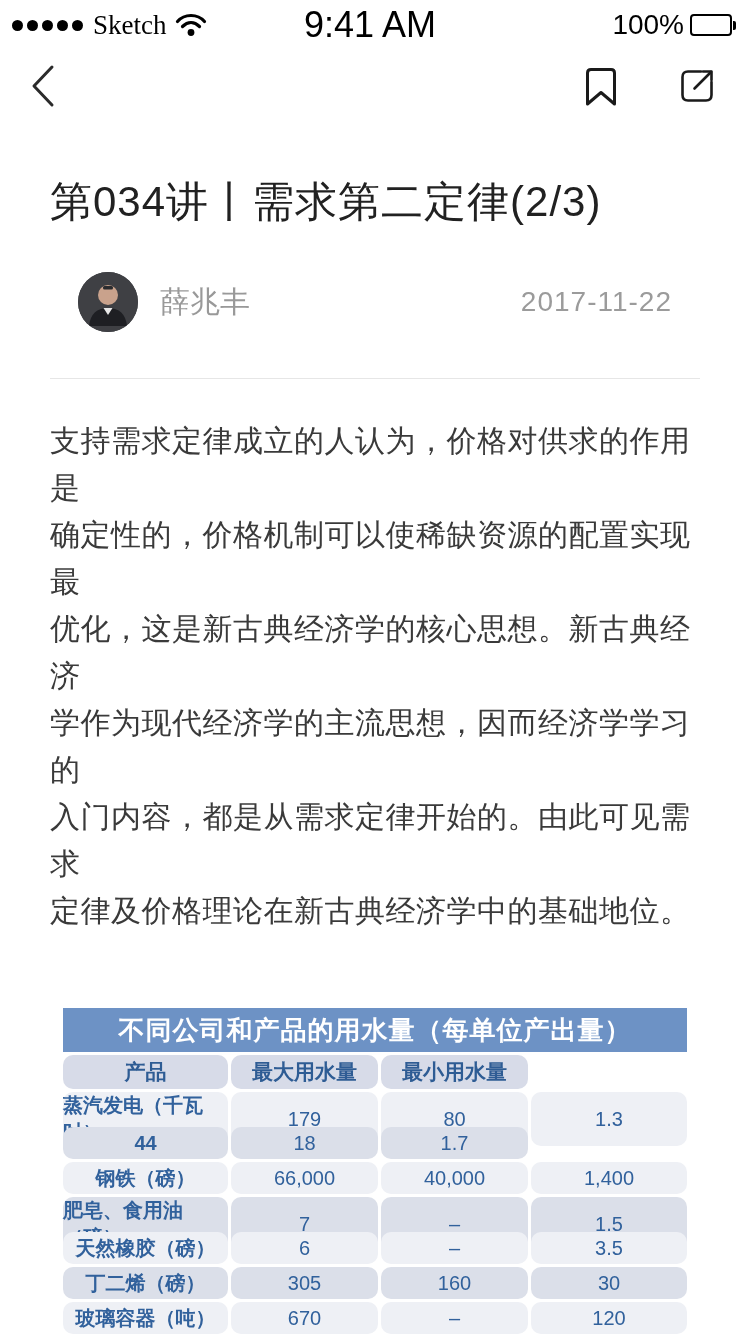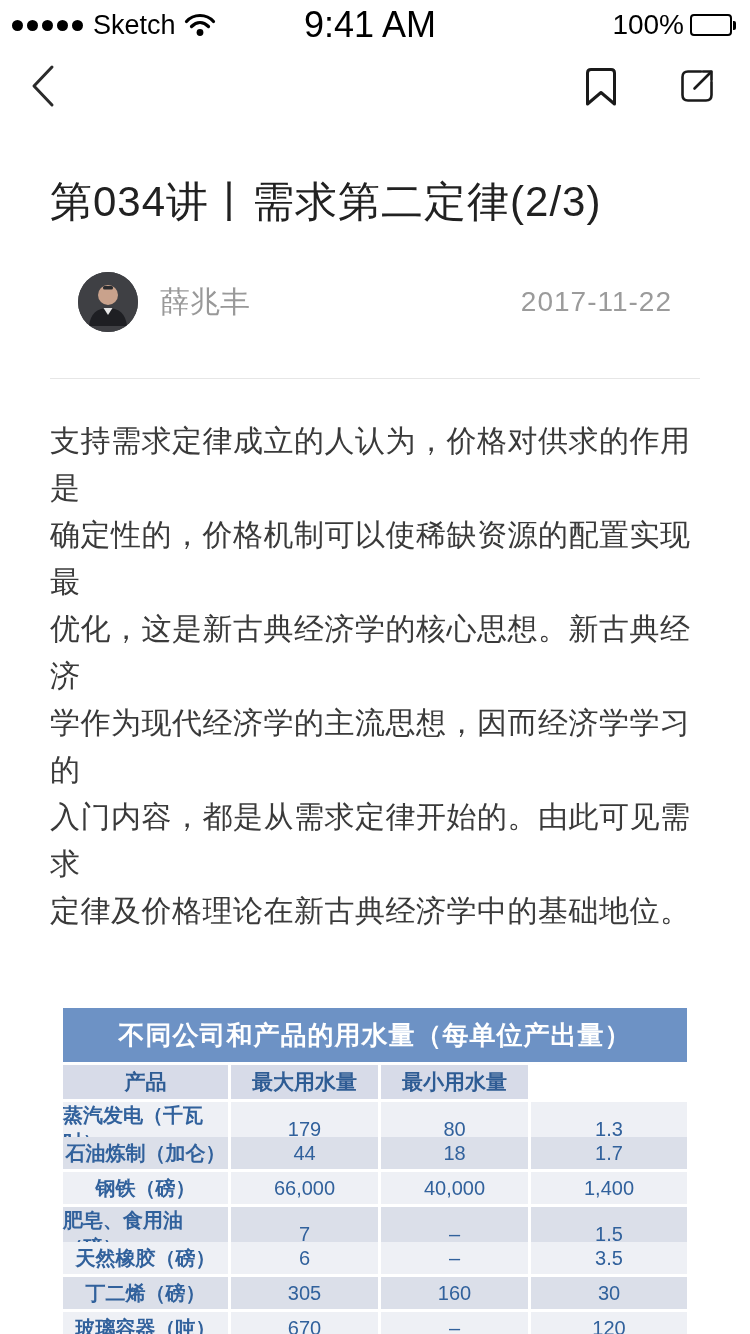--- a/index.html
+++ b/index.html
@@ -3,21 +3,21 @@
 <meta charset="utf-8">
 <style>
   * { margin:0; padding:0; box-sizing:border-box; }
   html,body { width:750px; }
   body {
     height:1334px; overflow:hidden; background:#fff; position:relative;
     font-family:"Liberation Sans","DejaVu Sans",sans-serif; color:#000;
   }
   
   .status-bar { height:44px; display:flex; align-items:center; padding:6px 14px 0 12px; position:relative; }
-  .sb-left { display:flex; align-items:center; }
+  .sb-left { display:flex; align-items:center;font-family:Liberation Serif, serif; }
   .signal-dots { display:flex; gap:4px; margin-right:10px; }
   .signal-dots i { width:11px; height:11px; border-radius:50%; background:#000; display:block; }
   .carrier { font-size:27px; letter-spacing:0; }
   .wifi { margin-left:8px; }
   .sb-time { position:absolute; left:0; right:10px; text-align:center; font-size:36px; }
   .sb-right { margin-left:auto; display:flex; align-items:center; gap:6px; }
   .batt-pct { font-size:28px; }
   .battery { display:flex; align-items:center; }
   .batt-body { width:42px; height:22px; border:2px solid #000; border-radius:4px; padding:2px; }
   .batt-fill { width:100%; height:100%; background:#000; border-radius:1px; }
@@ -35,26 +35,26 @@
   .pub-date { margin-left:auto; font-size:28px; color:#9b9b9b; letter-spacing:1px; }
   .divider { margin:46px 50px 0; height:1px; background:#e6e6e6; }
   .para { margin:38px 50px 0; font-size:30px; line-height:47px; color:#3a3a3a; white-space:pre-line; letter-spacing:0.5px; }
   
   :root {
     --table-title-bg:#6d92c5; --table-header-bg:#d7dbe8;
     --row-light:#eef0f5; --row-dark:#dbdfe9;
     --cell-text:#31619c; --header-text:#2e5c94;
   }
   .table-block { margin:74px 0 0 63px; width:624px; }
-  .table-title { height:54px; background:var(--table-title-bg); color:#fff; font-size:26px; font-weight:700;
+  .table-title { height:44px; background:var(--table-title-bg); color:#fff; font-size:26px; font-weight:700;
                  display:flex; align-items:center; justify-content:center; letter-spacing:1px; }
   .table-grid { margin-top:3px; display:flex; flex-direction:column; gap:3px; }
   .t-row { display:grid; grid-template-columns:165px 147px 147px 1fr; gap:3px; height:32px; }
   .t-row.t-head { height:34px; }
-  .t-cell { display:flex; align-items:center; justify-content:center; font-size:20px; color:var(--cell-text); }
+  .t-cell { display:flex; align-items:center; justify-content:center; font-size:20px; color:var(--cell-text);border-radius:10px; }
   .t-cell:first-child { font-weight:700; }
   .t-head .t-cell { background:var(--table-header-bg); color:var(--header-text); font-weight:700; font-size:21px; }
   .t-row.light .t-cell { background:var(--row-light); }
   .t-row.dark  .t-cell { background:var(--row-dark); }
 </style>
 </head>
 <body>
 
 <div class="status-bar">
   <div class="sb-left">
@@ -135,21 +135,20 @@
         <div class="t-cell">最大用水量</div>
         <div class="t-cell">最小用水量</div>
       </div>
       <div class="t-row light">
         <div class="t-cell">蒸汽发电（千瓦时）</div>
         <div class="t-cell">179</div>
         <div class="t-cell">80</div>
         <div class="t-cell">1.3</div>
       </div>
       <div class="t-row dark">
-        <div class="t-cell">石油炼制（加仑）</div>
         <div class="t-cell">44</div>
         <div class="t-cell">18</div>
         <div class="t-cell">1.7</div>
       </div>
       <div class="t-row light">
         <div class="t-cell">钢铁（磅）</div>
         <div class="t-cell">66,000</div>
         <div class="t-cell">40,000</div>
         <div class="t-cell">1,400</div>
       </div>

